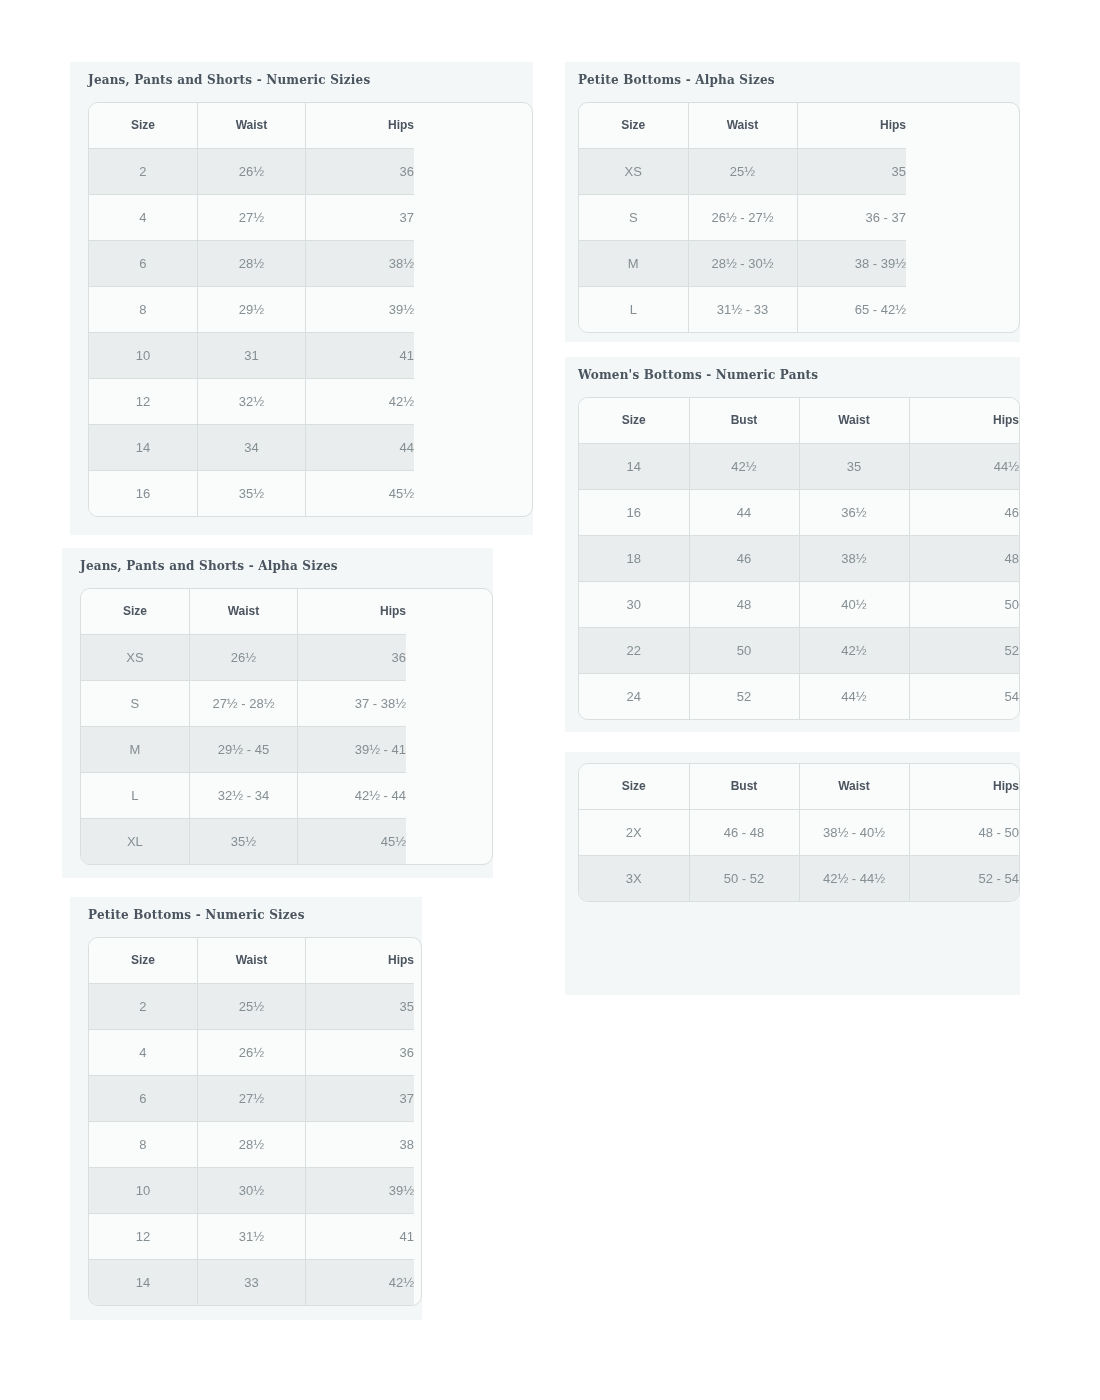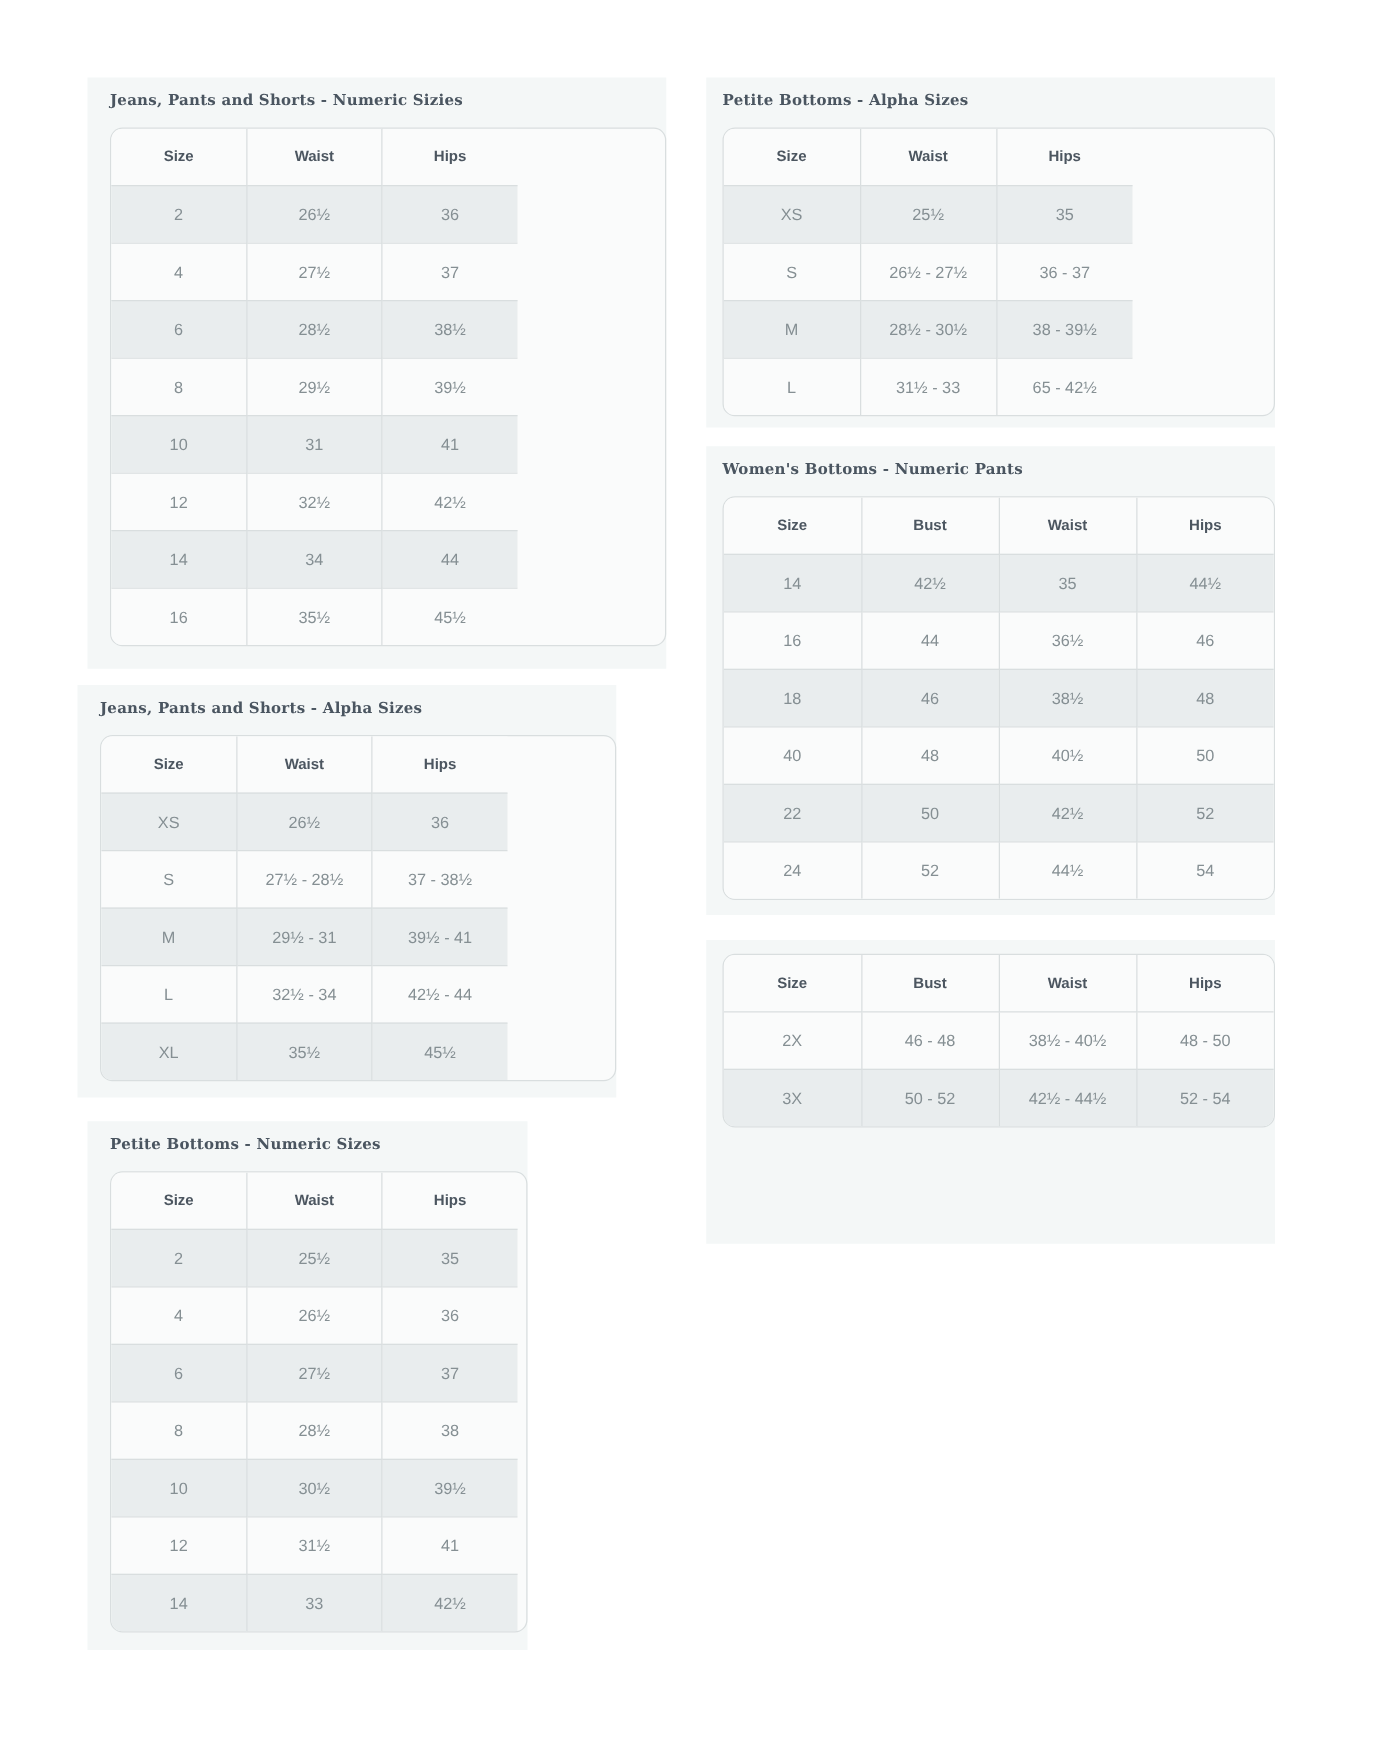--- a/index.html
+++ b/index.html
@@ -51,21 +51,21 @@
   #panel-petite-alpha table{width:327px;}
   .cols4 table{width:440px;}
 
   th,td{
     text-align:center;
     vertical-align:middle;
     border:1px solid var(--border);
   }
   
   tr :first-child{border-left:none;}
-  tr :last-child{border-right:none;}
+  tr :last-child{border-right:none;text-align:right;}
   thead tr :is(th){border-top:none;}
   tbody tr:last-child :is(td){border-bottom:none;}
 
   th{
     height:45px;
     background:var(--header-bg);
     color:var(--header-text);
     font-size:12px;
     font-weight:700;
   }
@@ -157,21 +157,21 @@
               <td>26½</td>
               <td>36</td>
             </tr>
             <tr class="plain">
               <td>S</td>
               <td>27½ - 28½</td>
               <td>37 - 38½</td>
             </tr>
             <tr class="shaded">
               <td>M</td>
-              <td>29½ - 31</td>
+              <td>29½ - 45</td>
               <td>39½ - 41</td>
             </tr>
             <tr class="plain">
               <td>L</td>
               <td>32½ - 34</td>
               <td>42½ - 44</td>
             </tr>
             <tr class="shaded">
               <td>XL</td>
               <td>35½</td>
@@ -296,21 +296,21 @@
               <td>36½</td>
               <td>46</td>
             </tr>
             <tr class="shaded">
               <td>18</td>
               <td>46</td>
               <td>38½</td>
               <td>48</td>
             </tr>
             <tr class="plain">
-              <td>40</td>
+              <td>30</td>
               <td>48</td>
               <td>40½</td>
               <td>50</td>
             </tr>
             <tr class="shaded">
               <td>22</td>
               <td>50</td>
               <td>42½</td>
               <td>52</td>
             </tr>

